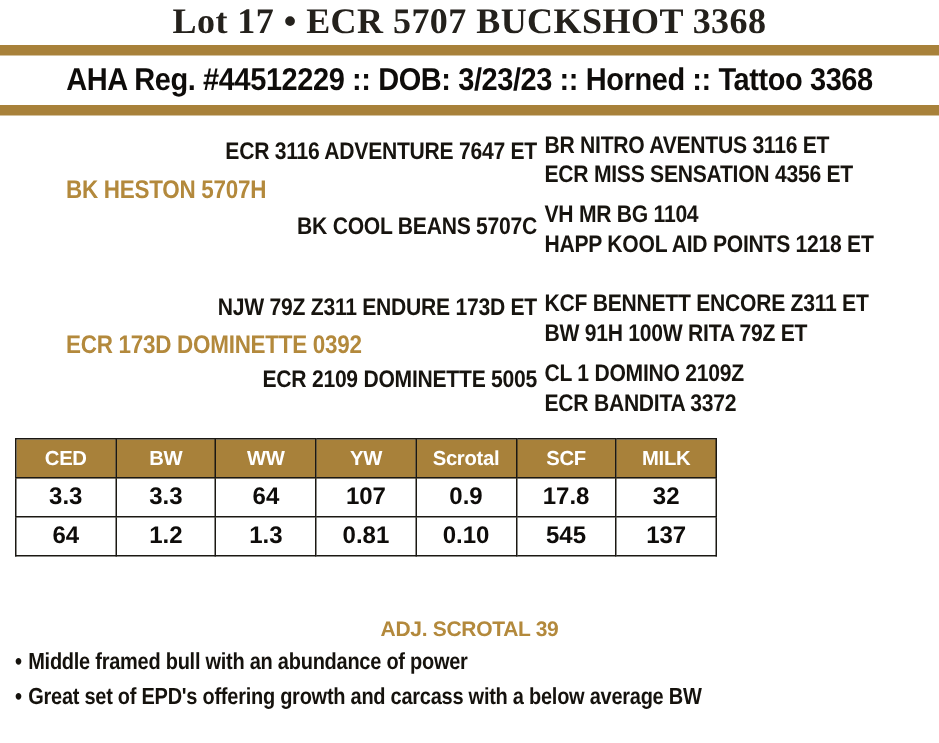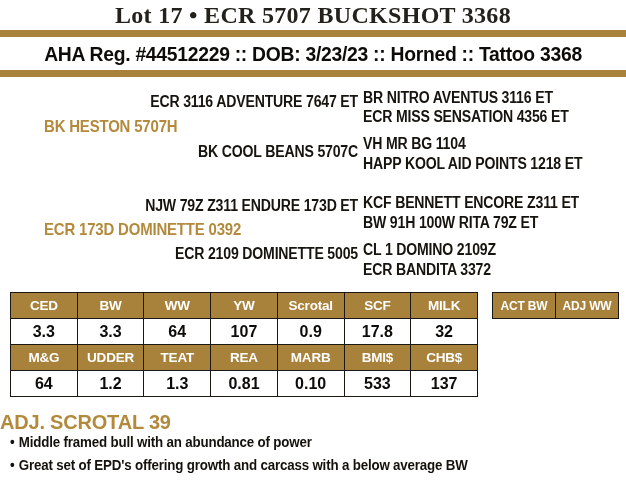--- a/index.html
+++ b/index.html
@@ -35,22 +35,22 @@
     border:1.5px solid #1b1813;text-align:center;vertical-align:middle;
     height:25px;padding:0;white-space:nowrap;
   }
   .epd td.hd{background:#a8813a;color:#ffffff;font-weight:bold;font-size:13.5px;letter-spacing:-.2px;}
   .epd td.val{background:#ffffff;color:#0e0c0a;font-weight:bold;font-size:16px;}
   .main-table{position:absolute;left:10px;top:292px;width:468px;}
   .side-table{position:absolute;left:492px;top:292px;width:127px;}
   .side-table td.hd{font-size:12px;}
   
   .adj-scrotal{
-    position:absolute;top:411px;left:0;width:626px;
-    font-size:20px;font-weight:bold;color:#b3893c;letter-spacing:-.2px;
+    position:absolute;top:411px;left:0;width:626px;text-align:center;
+    font-size:14px;font-weight:bold;color:#b3893c;letter-spacing:-.2px;
   }
   .note{
     position:absolute;left:10px;width:610px;font-size:15.5px;font-weight:bold;
     white-space:nowrap;letter-spacing:-.2px;color:#15120d;
     transform:scaleX(.86);transform-origin:0 50%;
   }
   .note .dot{margin-right:5px;}
 </style>
 </head>
 <body>
@@ -92,46 +92,33 @@
     <tr>
       <td class="val">3.3</td>
       <td class="val">3.3</td>
       <td class="val">64</td>
       <td class="val">107</td>
       <td class="val">0.9</td>
       <td class="val">17.8</td>
       <td class="val">32</td>
     </tr>
     <tr>
-      <td class="hd">M&amp;G</td>
-      <td class="hd">UDDER</td>
-      <td class="hd">TEAT</td>
-      <td class="hd">REA</td>
-      <td class="hd">MARB</td>
-      <td class="hd">BMI$</td>
-      <td class="hd">CHB$</td>
-    </tr>
-    <tr>
       <td class="val">64</td>
       <td class="val">1.2</td>
       <td class="val">1.3</td>
       <td class="val">0.81</td>
       <td class="val">0.10</td>
-      <td class="val">533</td>
+      <td class="val">545</td>
       <td class="val">137</td>
     </tr>
   </tbody>
     </table>
 
   <table class="epd side-table">
     <tbody>
-        <tr>
-      <td class="hd">ACT BW</td>
-      <td class="hd">ADJ WW</td>
-    </tr>
   </tbody>
     </table>
 
   <div class="adj-scrotal">ADJ. SCROTAL 39</div>
 
   <div class="note" style="top:433px">
     <span class="dot">•</span><span>Middle framed bull with an abundance of power</span>
   </div>
   <div class="note" style="top:456px">
     <span class="dot">•</span><span>Great set of EPD's offering growth and carcass with a below average BW</span>

